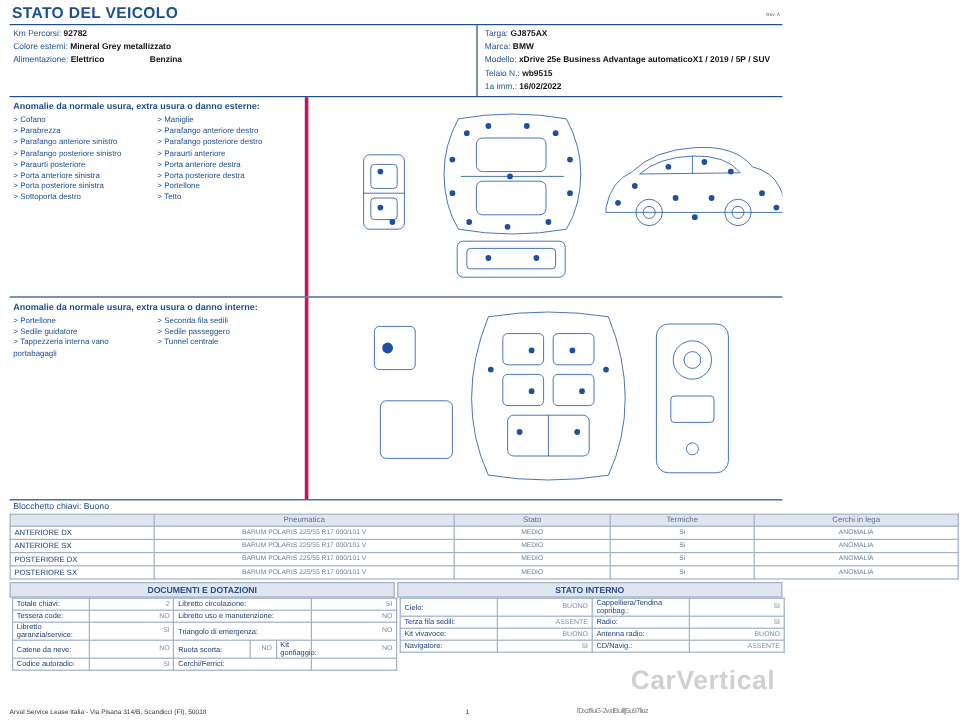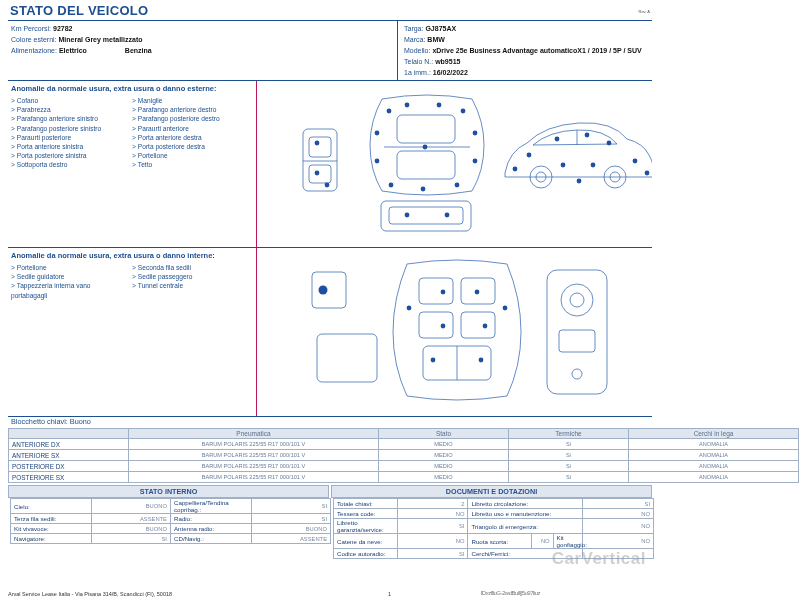--- a/index.html
+++ b/index.html
@@ -68,21 +68,21 @@
   .info-row .val { color: #111; font-weight: bold; }
   .info-row .val2 { color: #111; font-weight: bold; margin-left: 36px; }
   
   .sect {
     display: flex;
     margin: 0 2px;
     border-bottom: 1px solid #1d4e8f;
   }
   .sect-left {
     width: 390px;
-    border-right: 1px solid #be185d;
+    border-right: 3px solid #be185d;
     box-sizing: border-box;
     padding: 3px 3px 4px 3px;
   }
   .sect-right {
     flex: 1;
     box-sizing: border-box;
     position: relative;
   }
   .sect-title {
     font-size: 7.5px;
@@ -196,22 +196,22 @@
     bottom: 3px;
     font-size: 5.5px;
     color: #333;
     display: flex;
     justify-content: space-between;
   }
   .footer .page-no { color: #333; }
   .wm {
     position: absolute;
     right: 14px;
-    bottom: 31px;
-    font-size: 17px;
+    bottom: 20px;
+    font-size: 22px;
     color: rgba(150,150,150,.45);
     font-weight: bold;
     letter-spacing: .5px;
   }
   .barcode {
     position: absolute;
     right: 120px;
     bottom: 4px;
     font-size: 6px;
     color: #7a7a7a;
@@ -452,58 +452,20 @@
         <td class="ctr">BARUM POLARIS 225/55 R17 000/101 V</td>
         <td class="ctr">MEDIO</td>
         <td class="ctr">Si</td>
         <td class="ctr">ANOMALIA</td>
       </tr>
     </tbody>
   </table>
 
   <div class="bottom">
     <div class="bpanel">
-      <h4>STATO INTERNO</h4>
-      <table class="kv">
-        <colgroup>
-            <col style="width:34%">
-            <col style="width:16%">
-            <col style="width:34%">
-            <col style="width:16%">
-          </colgroup>
-        <tbody>
-          <tr>
-            <td>Cielo:</td>
-            <td class="v">BUONO</td>
-            <td>Cappelliera/Tendina copribag.:</td>
-            <td class="v">SI</td>
-          </tr>
-          <tr>
-            <td>Terza fila sedili:</td>
-            <td class="v">ASSENTE</td>
-            <td>Radio:</td>
-            <td class="v">SI</td>
-          </tr>
-          <tr>
-            <td>Kit vivavoce:</td>
-            <td class="v">BUONO</td>
-            <td>Antenna radio:</td>
-            <td class="v">BUONO</td>
-          </tr>
-          <tr>
-            <td>Navigatore:</td>
-            <td class="v">SI</td>
-            <td>CD/Navig.:</td>
-            <td class="v">ASSENTE</td>
-          </tr>
-        </tbody>
-      </table>
-    </div>
-
-    <div class="bpanel">
       <h4>DOCUMENTI E DOTAZIONI</h4>
       <table class="kv">
         <colgroup>
             <col style="width:30%">
             <col style="width:10%">
             <col style="width:30%">
             <col style="width:10%">
             <col style="width:14%">
             <col style="width:6%">
           </colgroup>
@@ -536,20 +498,58 @@
           </tr>
           <tr>
             <td>Codice autoradio:</td>
             <td class="v">SI</td>
             <td colspan="3">Cerchi/Ferrici:</td>
             <td class="v"></td>
           </tr>
         </tbody>
       </table>
     </div>
+
+    <div class="bpanel">
+      <h4>STATO INTERNO</h4>
+      <table class="kv">
+        <colgroup>
+            <col style="width:34%">
+            <col style="width:16%">
+            <col style="width:34%">
+            <col style="width:16%">
+          </colgroup>
+        <tbody>
+          <tr>
+            <td>Cielo:</td>
+            <td class="v">BUONO</td>
+            <td>Cappelliera/Tendina copribag.:</td>
+            <td class="v">SI</td>
+          </tr>
+          <tr>
+            <td>Terza fila sedili:</td>
+            <td class="v">ASSENTE</td>
+            <td>Radio:</td>
+            <td class="v">SI</td>
+          </tr>
+          <tr>
+            <td>Kit vivavoce:</td>
+            <td class="v">BUONO</td>
+            <td>Antenna radio:</td>
+            <td class="v">BUONO</td>
+          </tr>
+          <tr>
+            <td>Navigatore:</td>
+            <td class="v">SI</td>
+            <td>CD/Navig.:</td>
+            <td class="v">ASSENTE</td>
+          </tr>
+        </tbody>
+      </table>
+    </div>
   </div>
 
   <div class="wm">CarVertical</div>
   <div class="barcode">IDxzflluG-2wdBull||5u97liuz</div>
 
   <div class="footer">
     <span>Arval Service Lease Italia - Via Pisana 314/B, Scandicci (FI), 50018</span>
     <span class="page-no" style="position:absolute;left:380px">1</span>
     <span></span>
   </div>

